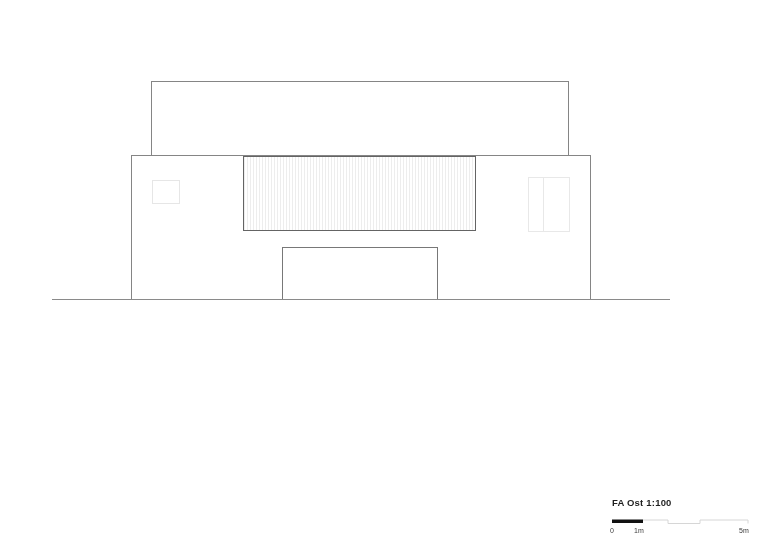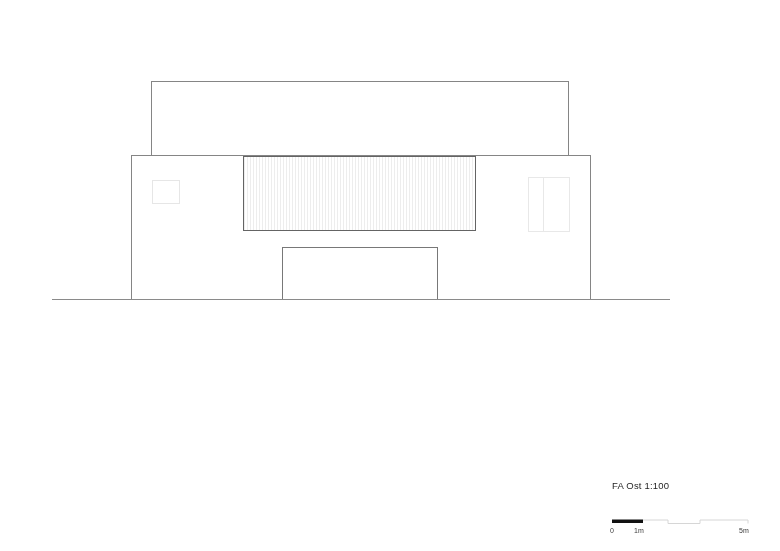--- a/index.html
+++ b/index.html
@@ -68,24 +68,25 @@
 
   
   .ground-line {
     position: absolute; left: 52px; top: 299px;
     width: 618px; height: 0;
     border-top: 1.5px solid #8a8a8a;
   }
 
   
   .title-label {
-    position: absolute; left: 612px; top: 480px;
+    position: absolute; left: 612px; top: 497px;
     font-size: 9.5px; color: #1f1f1f;
     letter-spacing: 0.2px;
     white-space: nowrap;
+    font-weight: bold;
   }
   .scale-bar-svg {
     position: absolute; left: 612px; top: 519px;
     width: 140px; height: 8px;
   }
   .scale-tick {
     position: absolute;
     font-size: 7px; color: #3a3a3a;
     top: 527px;
     white-space: nowrap;

